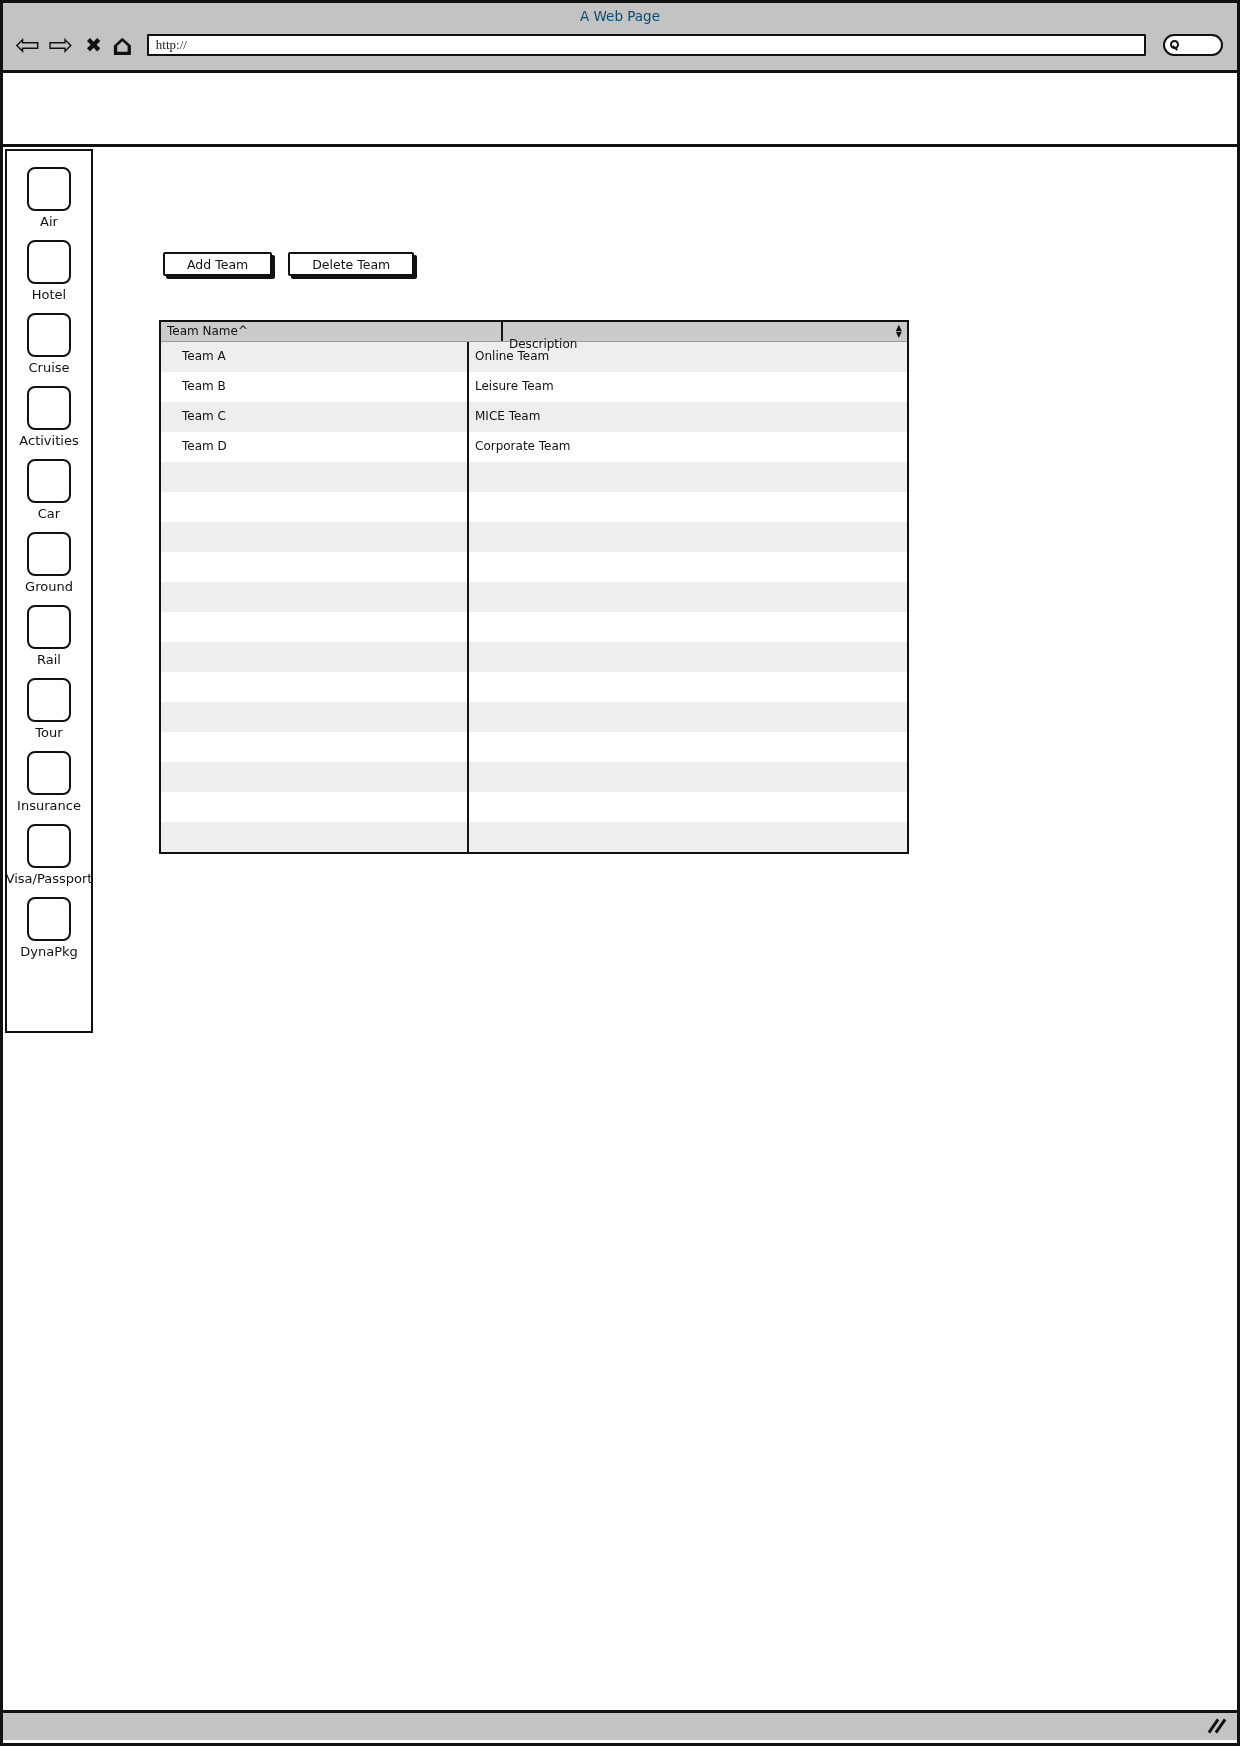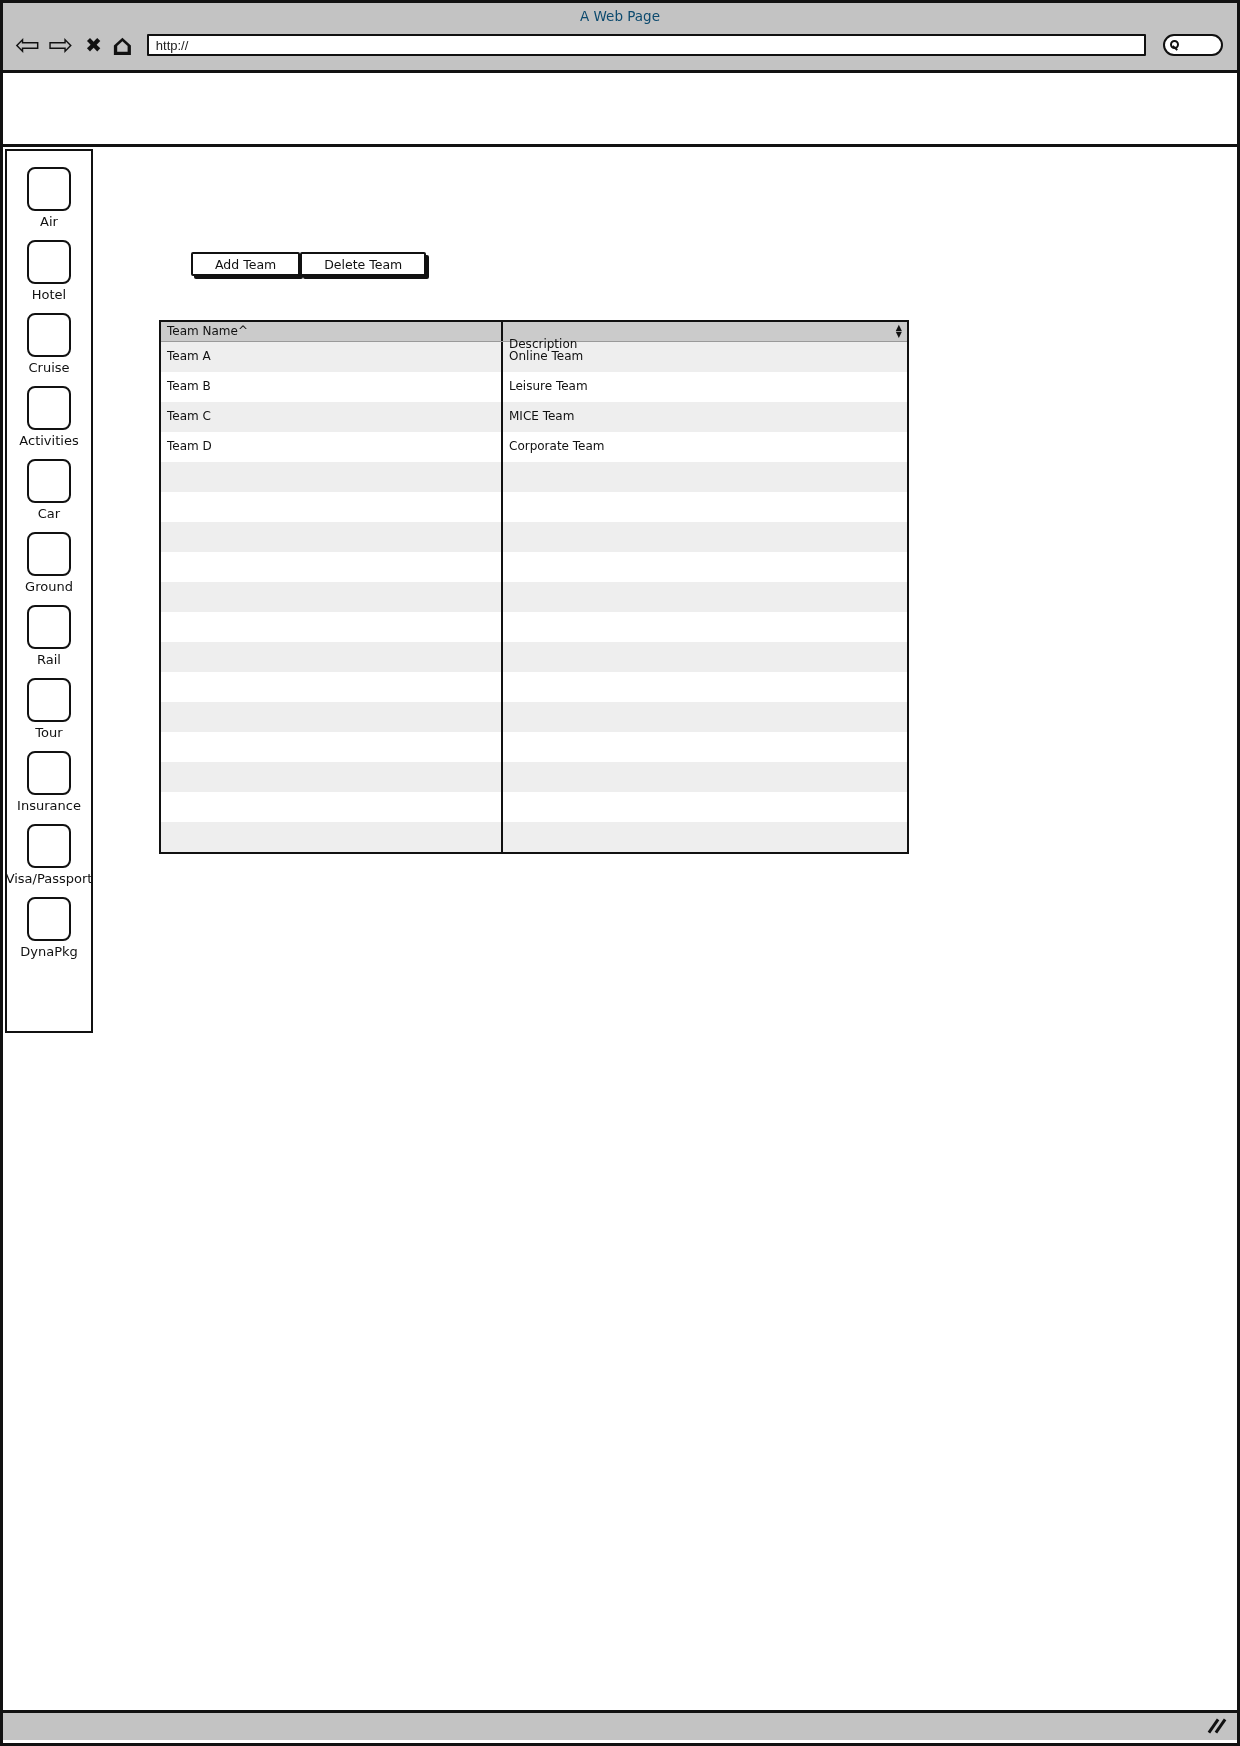--- a/index.html
+++ b/index.html
@@ -25,21 +25,21 @@
     display:flex; align-items:center;
   }
   .nav-glyph { color:#111; line-height:1; user-select:none; }
   .back-fwd { font-size:30px; }
   .close-g  { font-size:20px; font-weight:bold; margin-left:12px; }
   .home-g   { font-size:29px; font-weight:bold; margin-left:10px; }
   .fwd-m    { margin-left:8px; }
   .url-input {
     flex:1; height:22px; margin-left:14px;
     border:2px solid #111; border-radius:1px; background:#fff;
-    font-family:Liberation Sans, sans-serif; font-size:13px; color:#222;
+    font-family:Liberation Serif, serif; font-size:13px; color:#222;
     padding:0 7px; outline:none;
   }
   .search-pill {
     width:60px; height:22px; margin-left:17px; margin-right:6px;
     border:2px solid #111; border-radius:12px; background:#fff;
     display:flex; align-items:center; padding-left:5px; cursor:pointer;
   }
   .mag { position:relative; width:11px; height:11px; }
   .mag-circle {
     position:absolute; left:0; top:0; width:9px; height:9px;
@@ -61,21 +61,21 @@
     position:absolute; left:2px; top:2px; width:88px; height:884px;
     border:2px solid #111; background:#fff;
     display:flex; flex-direction:column; align-items:center;
     padding-top:16px;
   }
   .nav-item { display:flex; flex-direction:column; align-items:center; margin-bottom:11px; cursor:pointer; }
   .nav-icon-box { width:44px; height:44px; border:2px solid #111; border-radius:8px; background:#fff; }
   .nav-label { font-size:13px; margin-top:3px; white-space:nowrap; color:#111; }
 
   
-  .btn-row { position:absolute; left:160px; top:105px; display:flex; gap:0;margin-left:28px; }
+  .btn-row { position:absolute; left:160px; top:105px; display:flex; gap:16px; }
   .wf-btn {
     height:24px; padding:0 22px;
     background:#fff; border:2px solid #111; border-radius:2px;
     box-shadow:3px 3px 0 0 #111;
     font-family:"DejaVu Sans", sans-serif; font-size:12.5px; color:#111;
     display:inline-flex; align-items:center; justify-content:center;
     cursor:pointer;
   }
 
   
@@ -94,21 +94,21 @@
   }
   .thead .hc2 { flex:1; padding:13px 6px; line-height:19px; cursor:pointer; }
   .sort-icon {
     position:absolute; right:5px; top:2px;
     display:flex; flex-direction:column; align-items:center;
     font-size:8px; line-height:7px; color:#111; cursor:pointer;
   }
   .tbody { font-size:12px; }
   .trow { display:flex; height:30px; }
   .trow:nth-child(odd) { background:#eeeeee; }
-  .trow .c1 { width:342px; border-right:2px solid #111; padding:0 6px; line-height:29px; overflow:hidden; }
+  .trow .c1 { width:308px; border-right:2px solid #111; padding:0 21px; line-height:29px; overflow:hidden; }
   .trow .c2 { flex:1; padding:0 6px; line-height:29px; overflow:hidden; }
 
   
   .bottom-bar {
     position:relative; height:30px;
     background:#c3c3c3; border-top:3px solid #111;
   }
   .resize-handle { position:absolute; right:10px; top:5px; width:20px; height:17px; cursor:nwse-resize; }
   .resize-handle i { position:absolute; display:block; width:3px; height:16px; background:#111; transform:rotate(35deg); }
   .resize-handle i.l1 { left:5px; }

